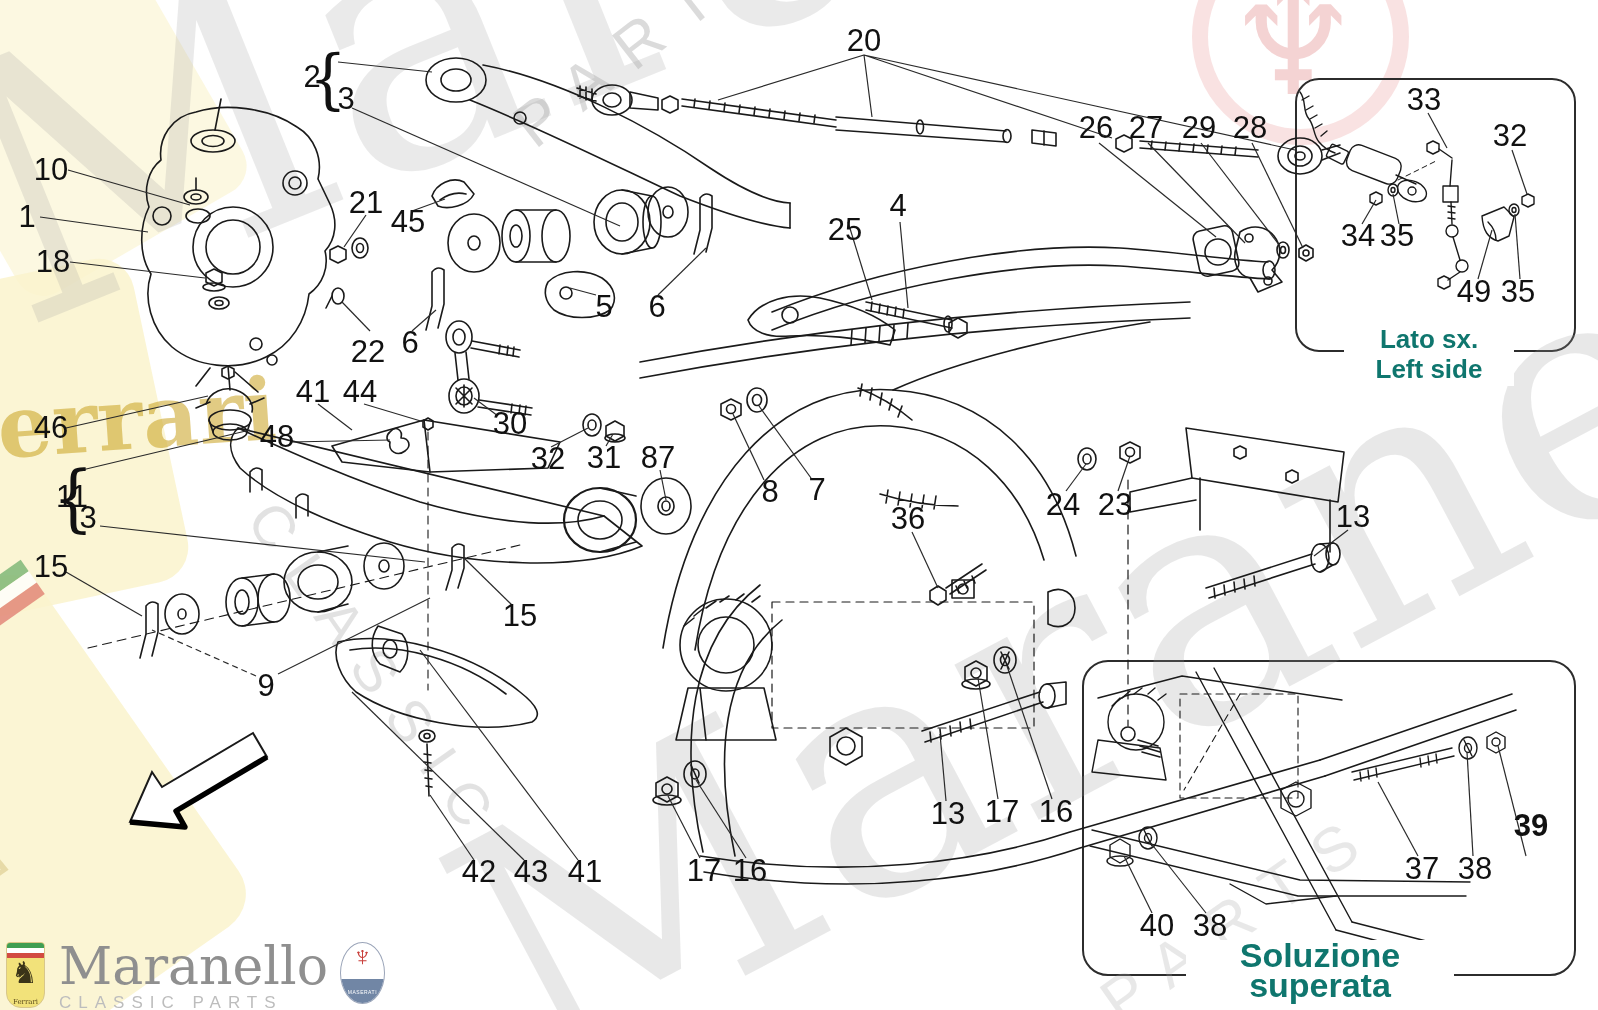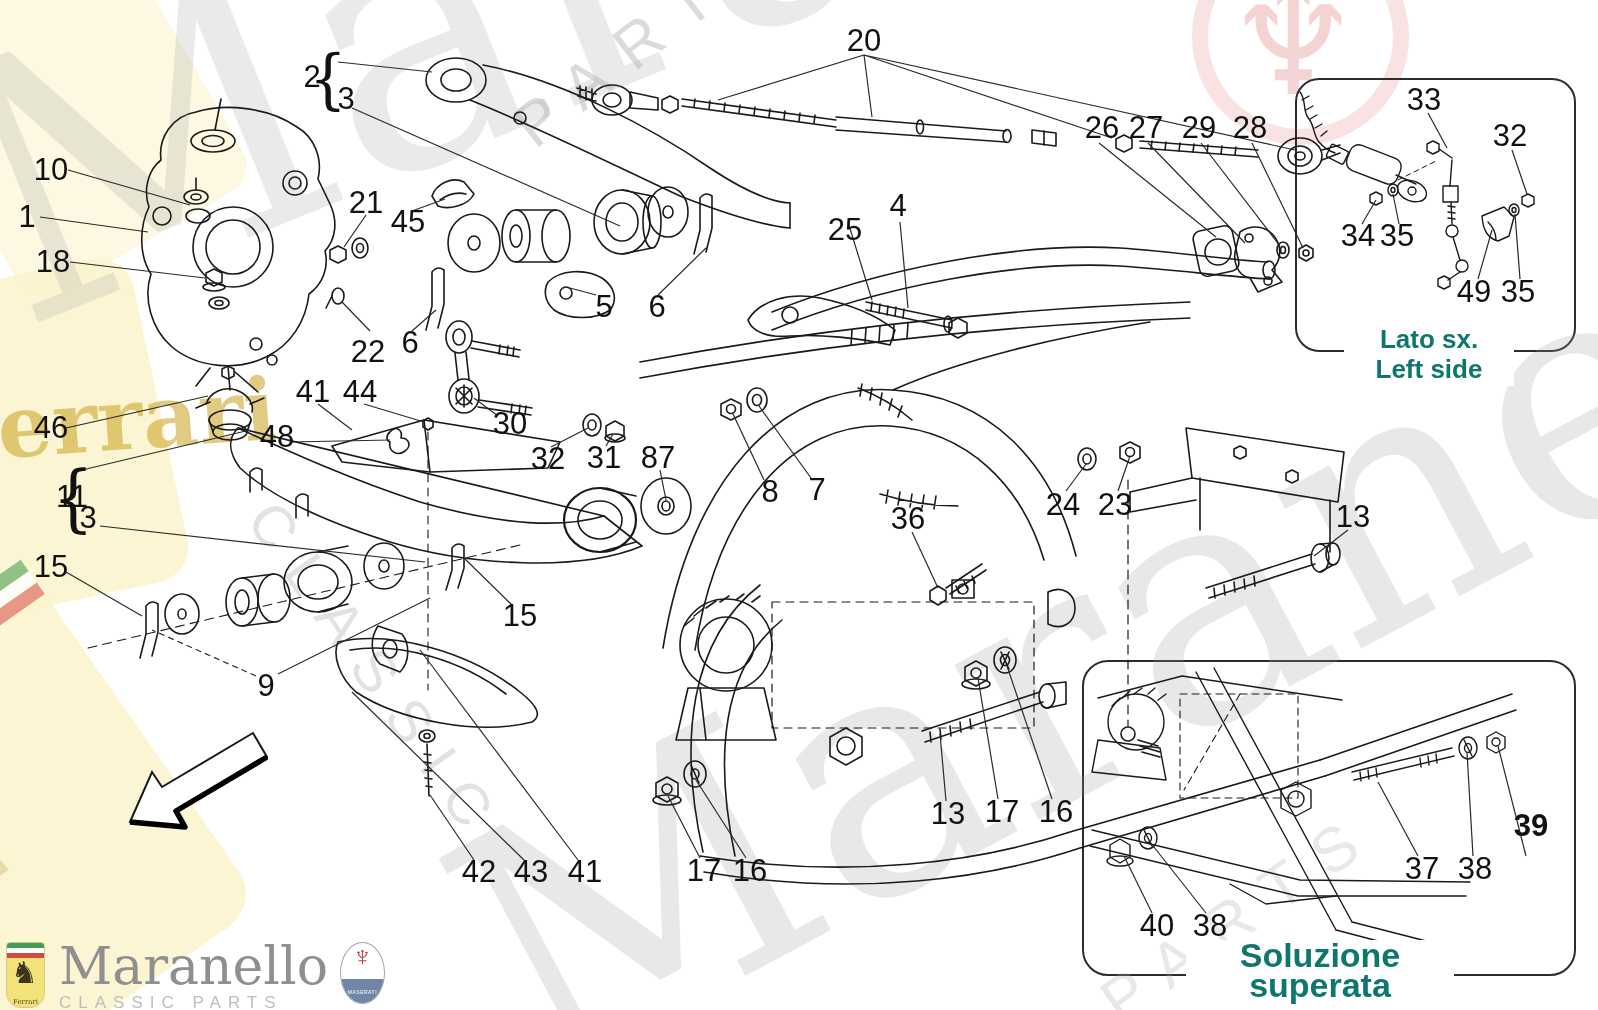--- a/index.html
+++ b/index.html
@@ -464,21 +464,21 @@
       <div class="callout" style="left: 27px; top: 217px;">1</div>
       <div class="callout" style="left: 51px; top: 170px;">10</div>
       <div class="callout" style="left: 53px; top: 262px;">18</div>
       <div class="callout" style="left: 312px; top: 77px;">2</div>
       <div class="callout" style="left: 346px; top: 99px;">3</div>
       <div class="callout" style="left: 366px; top: 203px;">21</div>
       <div class="callout" style="left: 408px; top: 222px;">45</div>
       <div class="callout" style="left: 864px; top: 41px;">20</div>
       <div class="callout" style="left: 845px; top: 206px; margin-top: 24px;">25</div>
       <div class="callout" style="left: 898px; top: 206px;">4</div>
-      <div class="callout" style="left: 1096px; top: 128px; margin-left: 6px;">26</div>
+      <div class="callout" style="left: 1096px; top: 128px;">26</div>
       <div class="callout" style="left: 1146px; top: 128px;">27</div>
       <div class="callout" style="left: 1199px; top: 128px;">29</div>
       <div class="callout" style="left: 1250px; top: 128px;">28</div>
       <div class="callout" style="left: 604px; top: 307px;">5</div>
       <div class="callout" style="left: 657px; top: 307px;">6</div>
       <div class="callout" style="left: 368px; top: 352px;">22</div>
       <div class="callout" style="left: 410px; top: 343px;">6</div>
       <div class="callout" style="left: 313px; top: 392px;">41</div>
       <div class="callout" style="left: 360px; top: 392px;">44</div>
       <div class="callout" style="left: 510px; top: 424px;">30</div>

